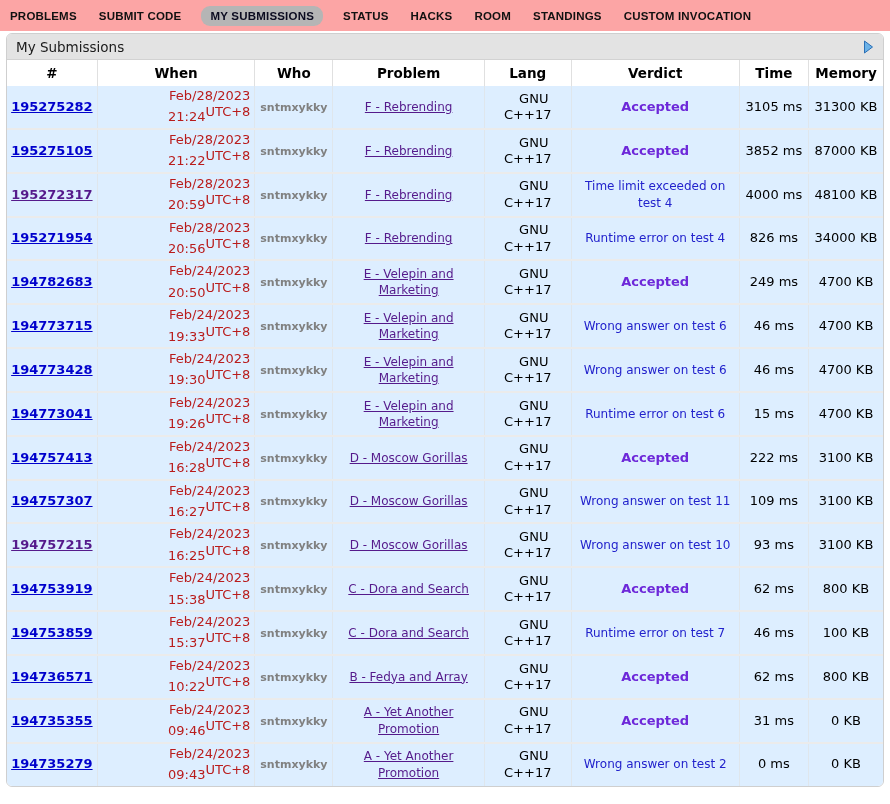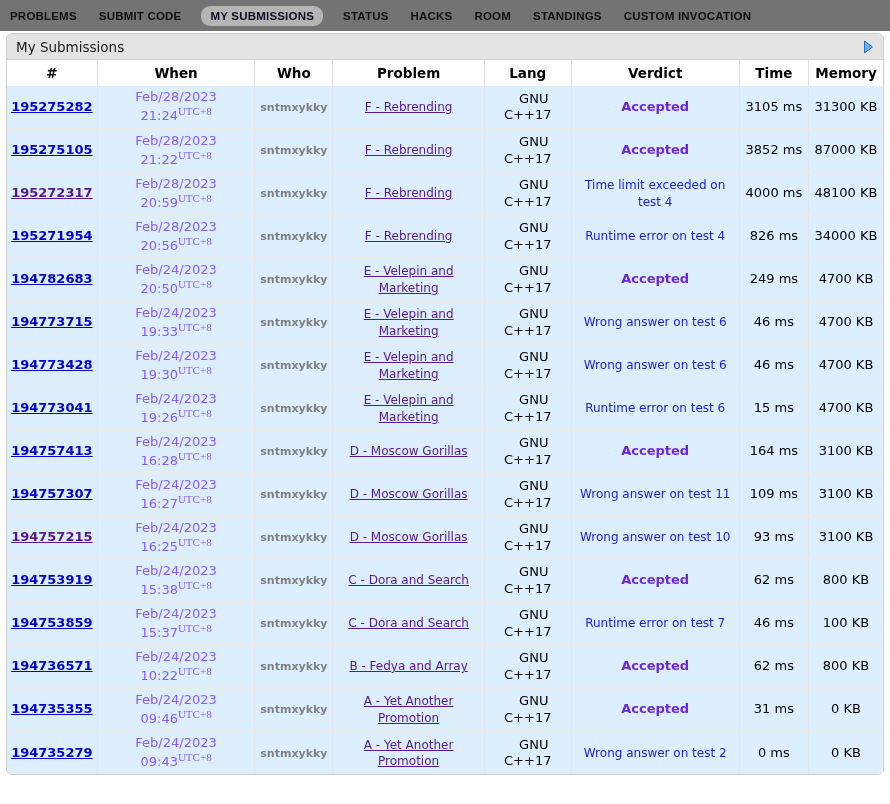--- a/index.html
+++ b/index.html
@@ -1,21 +1,21 @@
 <!DOCTYPE html>
 <html><head>
 <meta charset="utf-8">
 <style>
   * { box-sizing: border-box; margin: 0; padding: 0; }
   html, body { width: 890px; background: #ffffff; font-family: "DejaVu Sans", sans-serif; }
 
   
   .topnav {
     display: flex; align-items: center; gap: 18px;
-    padding: 6px 8px 5px 8px; background: #737373;
+    padding: 6px 8px 5px 8px; background: #fca5a5;
   }
   .topnav a {
     font-family: "Liberation Sans", sans-serif;
     font-size: 11.5px; font-weight: bold; letter-spacing: 0.2px;
     color: #111111; text-decoration: none; text-transform: uppercase;
     padding: 4px 2px; white-space: nowrap; cursor: pointer;
   }
   .topnav a.active {
     background: #b5b5b5; border-radius: 9px; padding: 4px 9px;
     color: #0b0b20;
@@ -62,22 +62,22 @@
     background: #ddeeff; height: 43px;
     text-align: center; vertical-align: middle;
     font-size: 13px; color: #000000;
     border-left: 1px solid #dfe6ec;
     padding: 2px 4px; line-height: 1.25;
   }
   tbody td:first-child { border-left: none; font-weight: bold; }
 
   a.id-link { color: #0000cc; text-decoration: underline; cursor: pointer; }
   a.id-link.visited { color: #551a8b; }
-  .when-date, .when-time { display: block; font-size: 13px; color: #8b5cf6; }
-  .when-time sup { font-size: 11px; vertical-align: super; font-family: Liberation Serif, serif; }
+  .when-date, .when-time { display: block; font-size: 13px; color: #b91c1c; text-align: right; }
+  .when-time sup { font-size: 13px; vertical-align: super; }
   a.user-link { color: #808080; font-weight: bold; text-decoration: none; font-size: 11px; cursor: pointer; }
   a.problem-link { color: #551a8b; text-decoration: underline; font-size: 12px; cursor: pointer; }
   .lang-text { font-size: 13px; margin-left: 12px; }
   .verdict { font-size: 12px; }
   .verdict.accepted { color: #6d28d9; font-weight: bold; font-size: 13px; }
   .verdict.rejected { color: #2222cc; }
 </style>
 </head>
 <body>
 
@@ -356,21 +356,21 @@
     <td>
       <a class="problem-link">D - Moscow Gorillas</a>
     </td>
     <td>
       <span class="lang-text">GNU C++17</span>
     </td>
     <td>
       <span class="verdict accepted">Accepted</span>
     </td>
     <td>
-      <span>164 ms</span>
+      <span>222 ms</span>
     </td>
     <td>
       <span>3100 KB</span>
     </td>
   </tr>
         <tr>
     <td>
       <a class="id-link">194757307</a>
     </td>
     <td>

